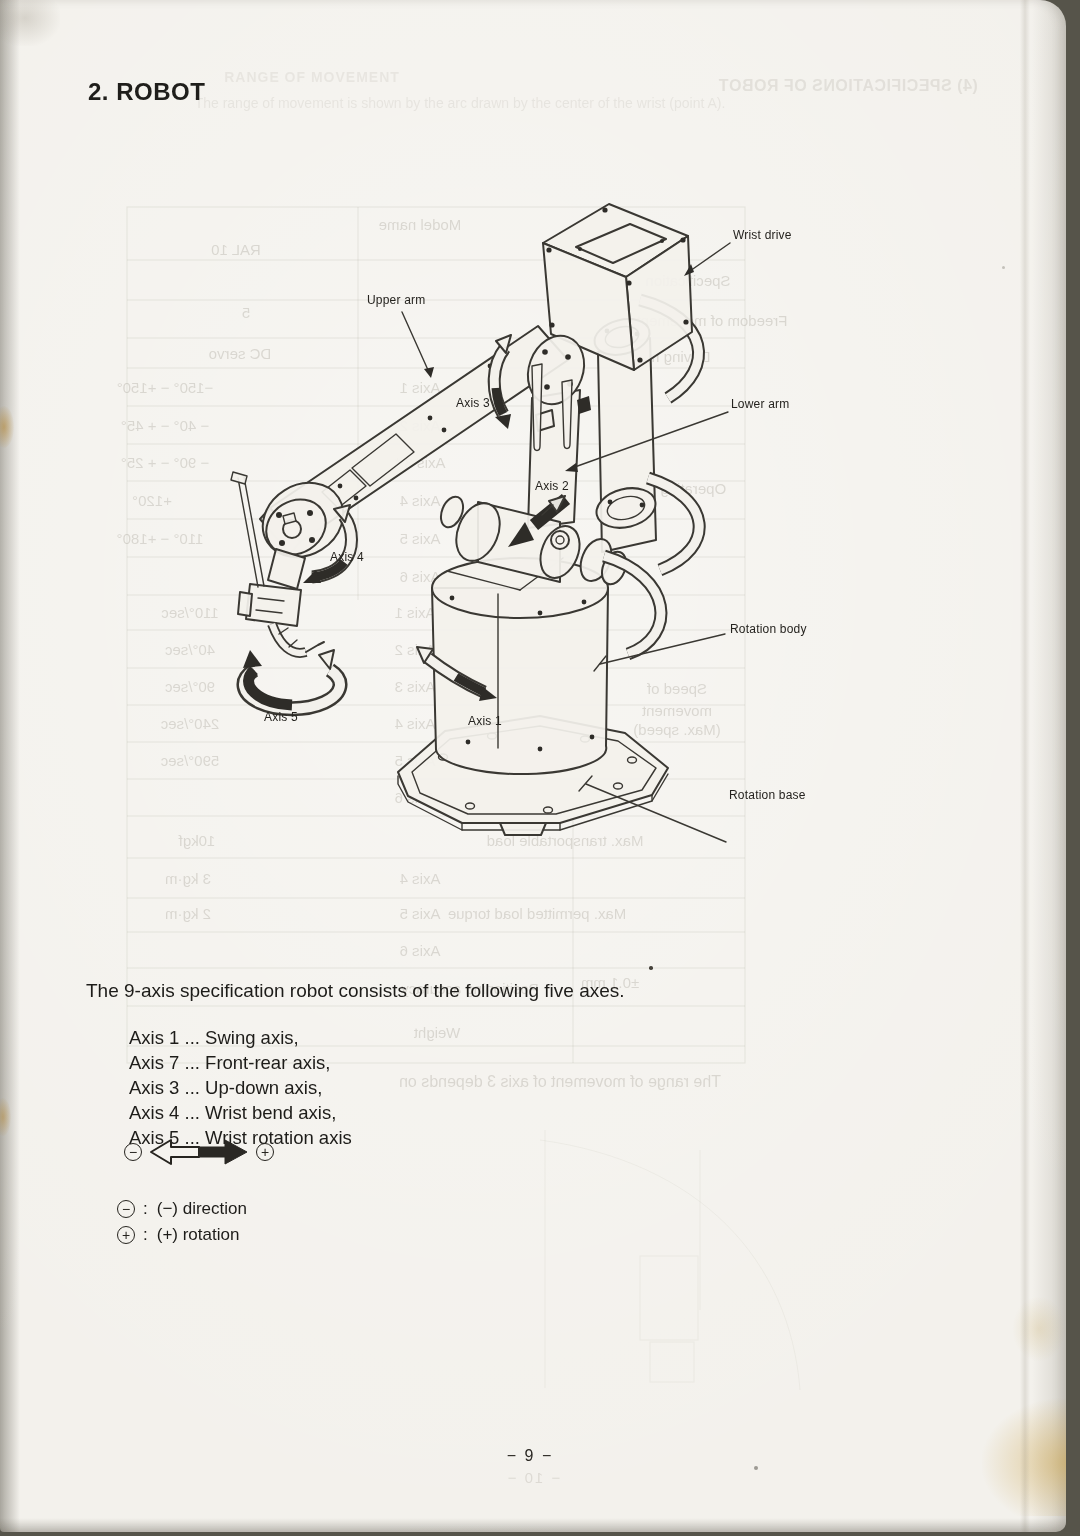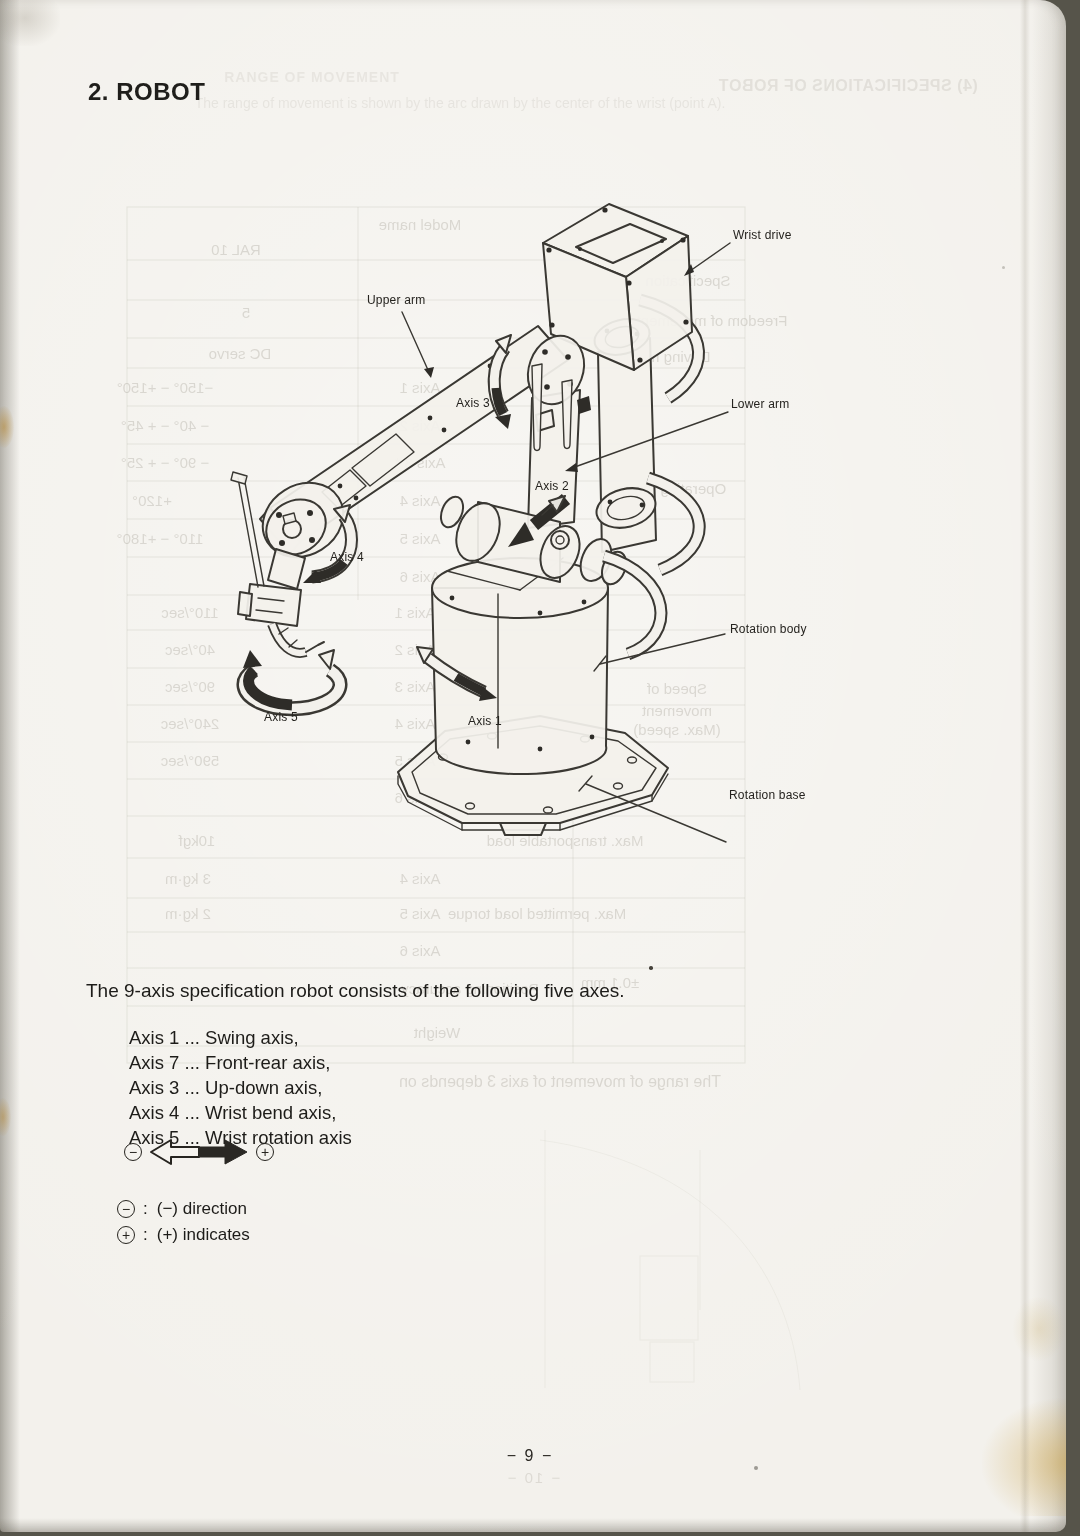--- a/index.html
+++ b/index.html
@@ -383,21 +383,21 @@
 
   <div class="legend">
     <div class="legrow">
       <span class="circ">−</span>
       <span class="colon">:</span>
       <span>(−) direction</span>
     </div>
     <div class="legrow">
       <span class="circ">+</span>
       <span class="colon">:</span>
-      <span>(+) indicates</span>
+      <span>(+) rotation</span>
     </div>
   </div>
 
 
   <div class="pagenum">− 9 −</div>
 
   <div class="stain s-br"></div>
   <div class="stain s-br2"></div>
   <div class="stain s-l1"></div>
   <div class="stain s-l2"></div>

